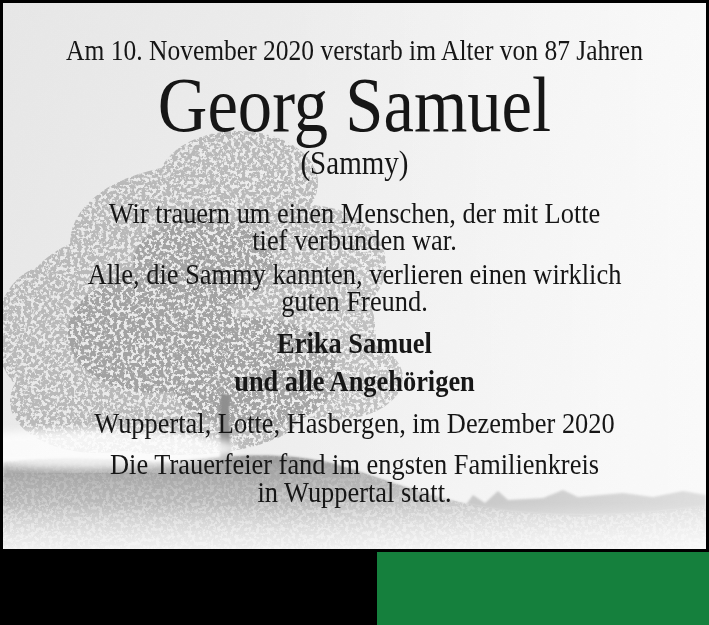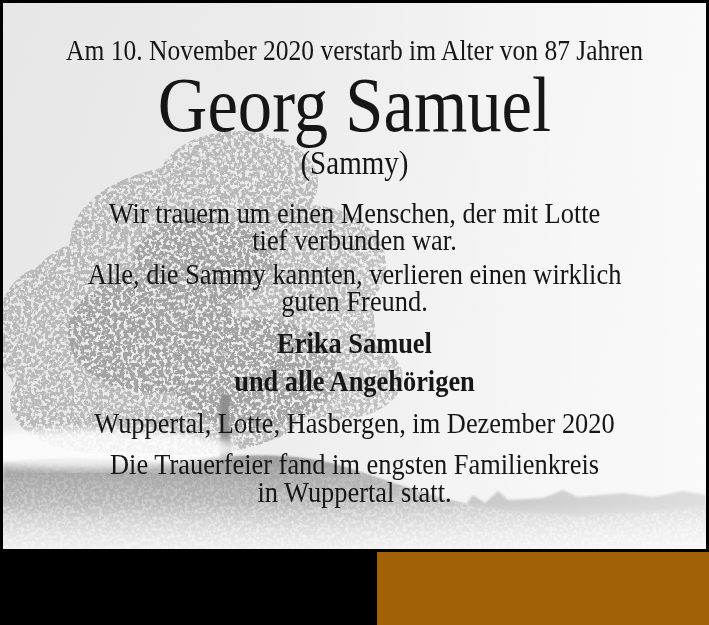--- a/index.html
+++ b/index.html
@@ -5,21 +5,21 @@
   html, body {
     margin: 0;
     padding: 0;
     background: #ffffff;
     font-family: "Liberation Serif", "DejaVu Serif", serif;
   }
   .page {
     position: relative;
     width: 709px;
     height: 625px;
-    background: #a16207;
+    background: #15803d;
     overflow: hidden;
   }
   .card {
     position: absolute;
     top: 0;
     left: 0;
     width: 709px;
     height: 552px;
     box-sizing: border-box;
     border: 3px solid #000000;

